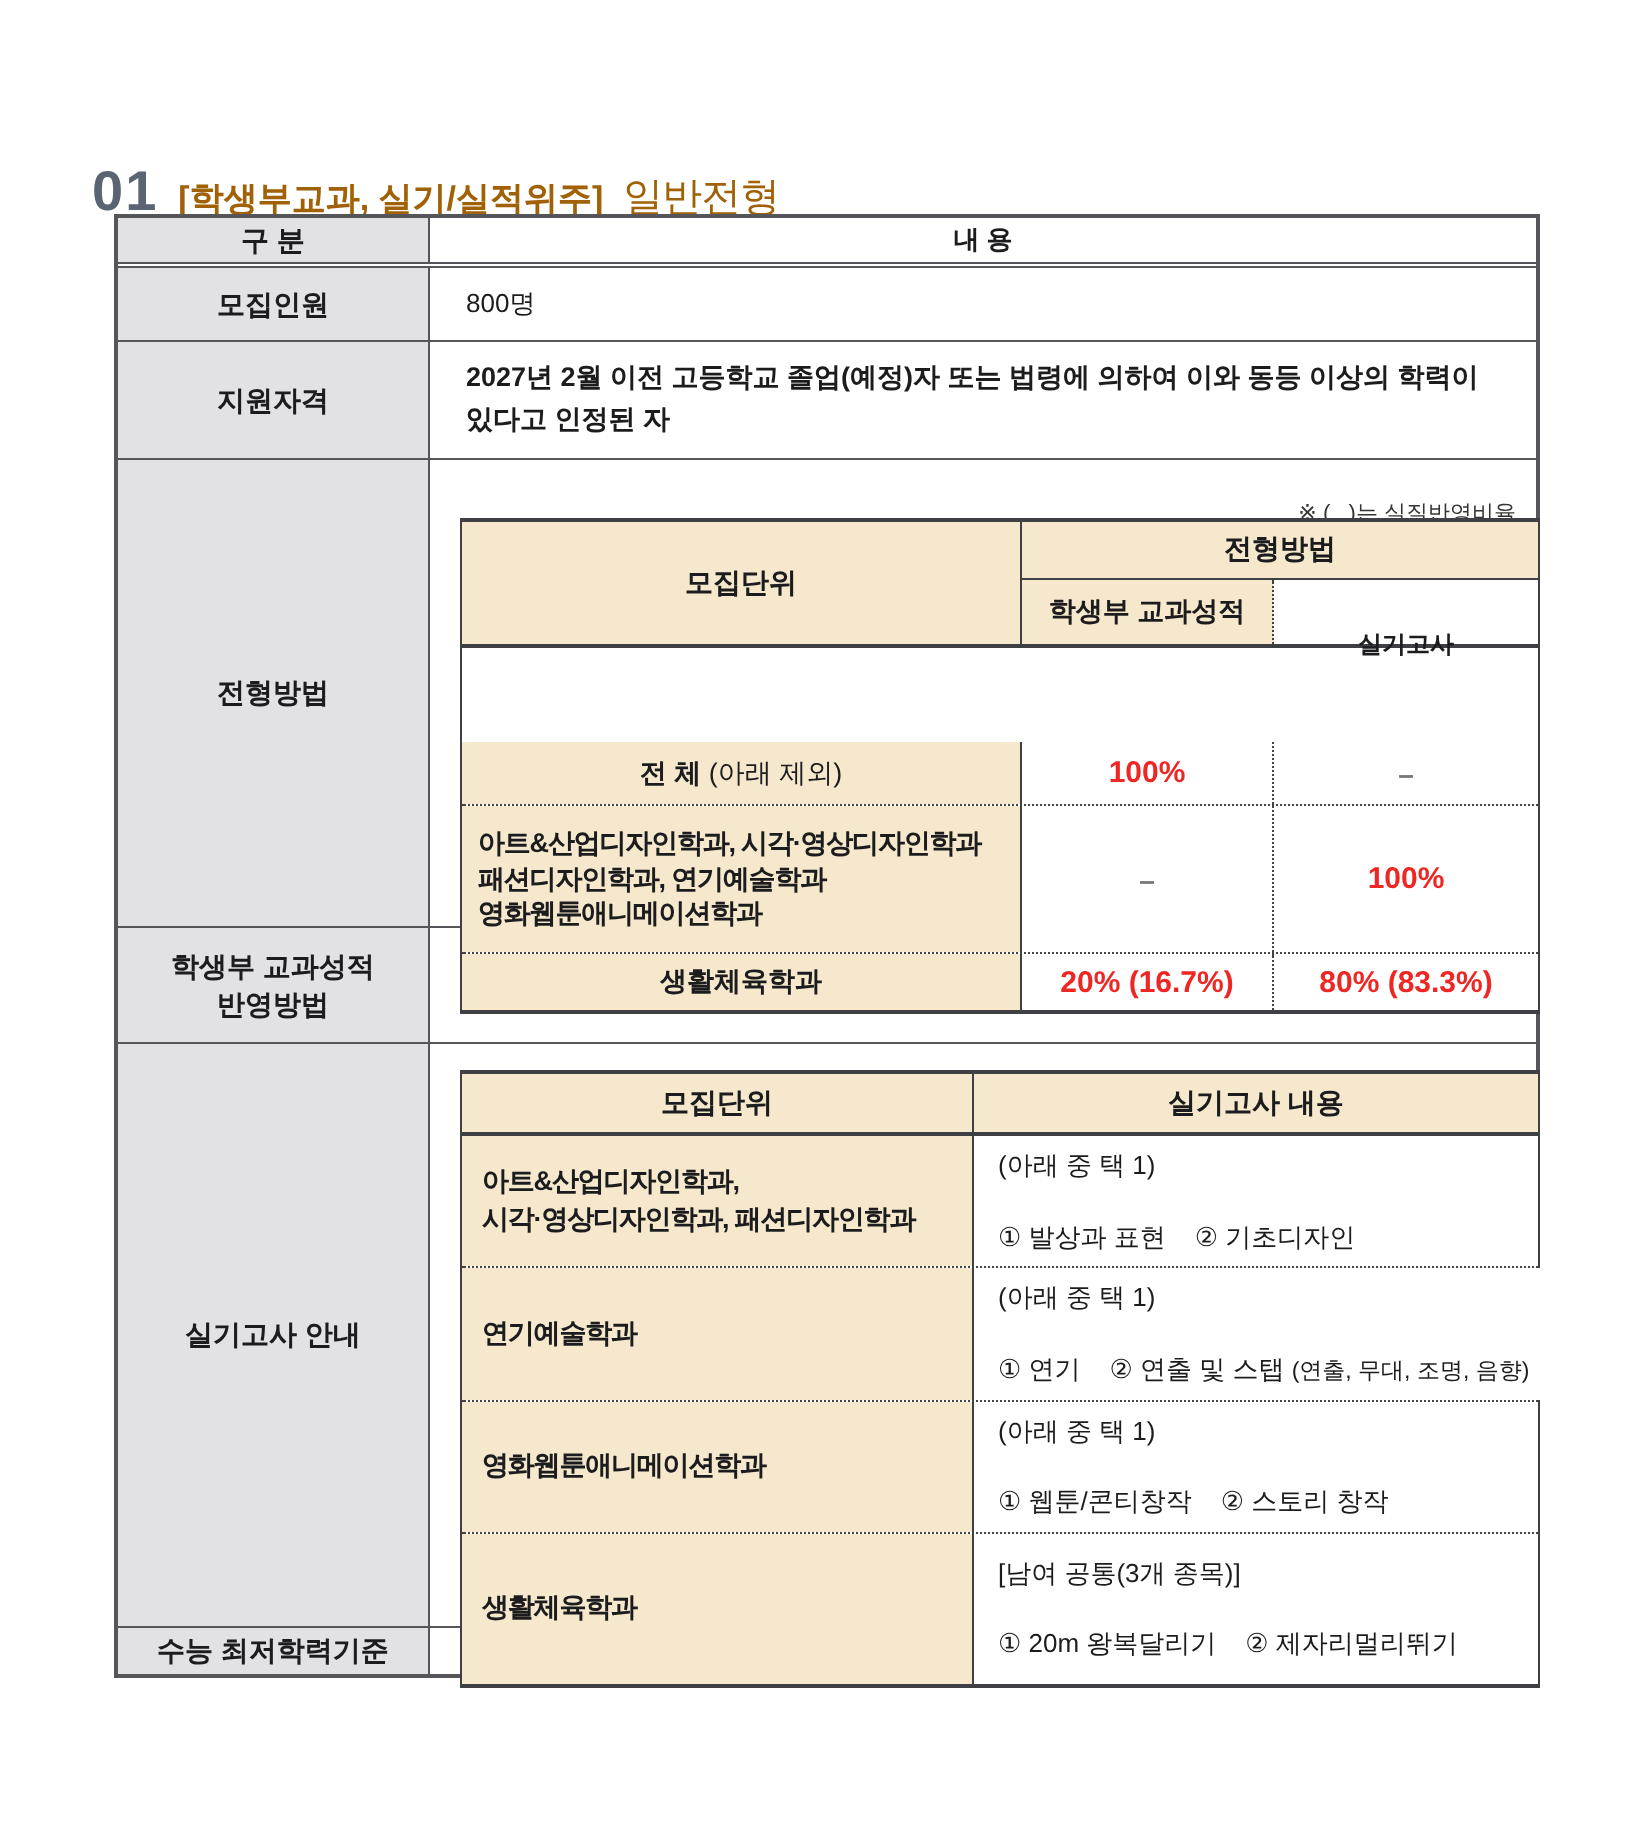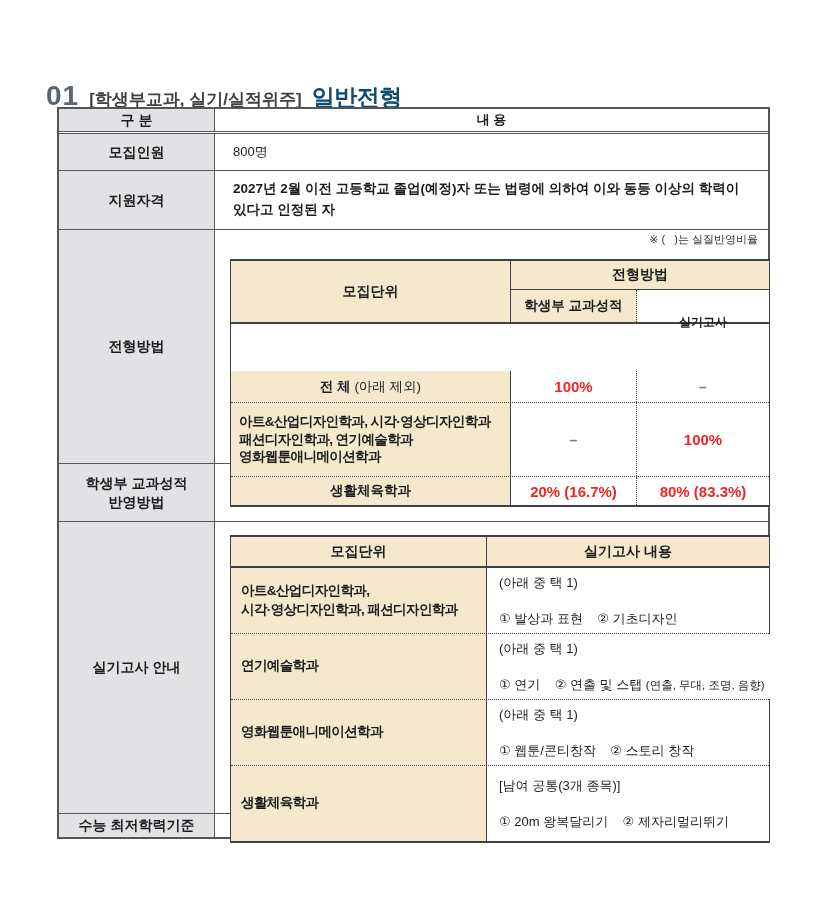--- a/index.html
+++ b/index.html
@@ -15,22 +15,22 @@
     overflow:hidden;
   }
 
   
   .title {
     position:absolute; left:46px; top:56px;
     display:flex; align-items:baseline; gap:10px;
     white-space:nowrap;
   }
   .title-number { font-size:28px; font-weight:800; color:#5b6472; letter-spacing:1px;margin-top:24px; }
-  .title-category { font-size:17px; font-weight:700; color:#404040; }
-  .title-name { font-size:23px; font-weight:700; color:#0c4a6e; letter-spacing:-0.5px; }
+  .title-category { font-size:17px; font-weight:700; color:#a16207; }
+  .title-name { font-size:20px; font-weight:400; color:#a16207; letter-spacing:-0.5px; }
 
   
   .outer-table {
     position:absolute; left:57px; top:107px; width:713px;
     border:2px solid #55565a;
     background:#fff;
   }
   .o-row { display:flex; border-top:1px solid #55565a; }
   .o-row.first { border-top:none; }
   .o-row.header { border-top:none; border-bottom:3px double #55565a; }
@@ -53,21 +53,21 @@
   .r-qualify { height:59px; }
   .r-method  { height:234px; }
   .r-record  { height:58px; }
   .r-practical { height:292px; }
   .r-csat    { height:24px; }
   .qualify-text { font-weight:700; font-size:13.5px; line-height:1.55; }
 
   
   .method-cell { position:relative; padding:0; display:block; }
   .method-note {
-    position:absolute; top:2px; right:10px;
+    position:absolute; top:19px; right:10px;
     font-size:11px; color:#333; white-space:pre;
   }
   .nt1 {
     position:absolute; left:15px; top:29px; width:540px;
     border:1px solid #3f4043; border-top-width:2px; border-bottom-width:2px;
     background:#fff; font-size:13px;
   }
   .beige { background:#f5e8cc; }
   .nt1-top { display:flex; border-bottom:2px solid #3f4043; }
   .nt1-unit-h {

